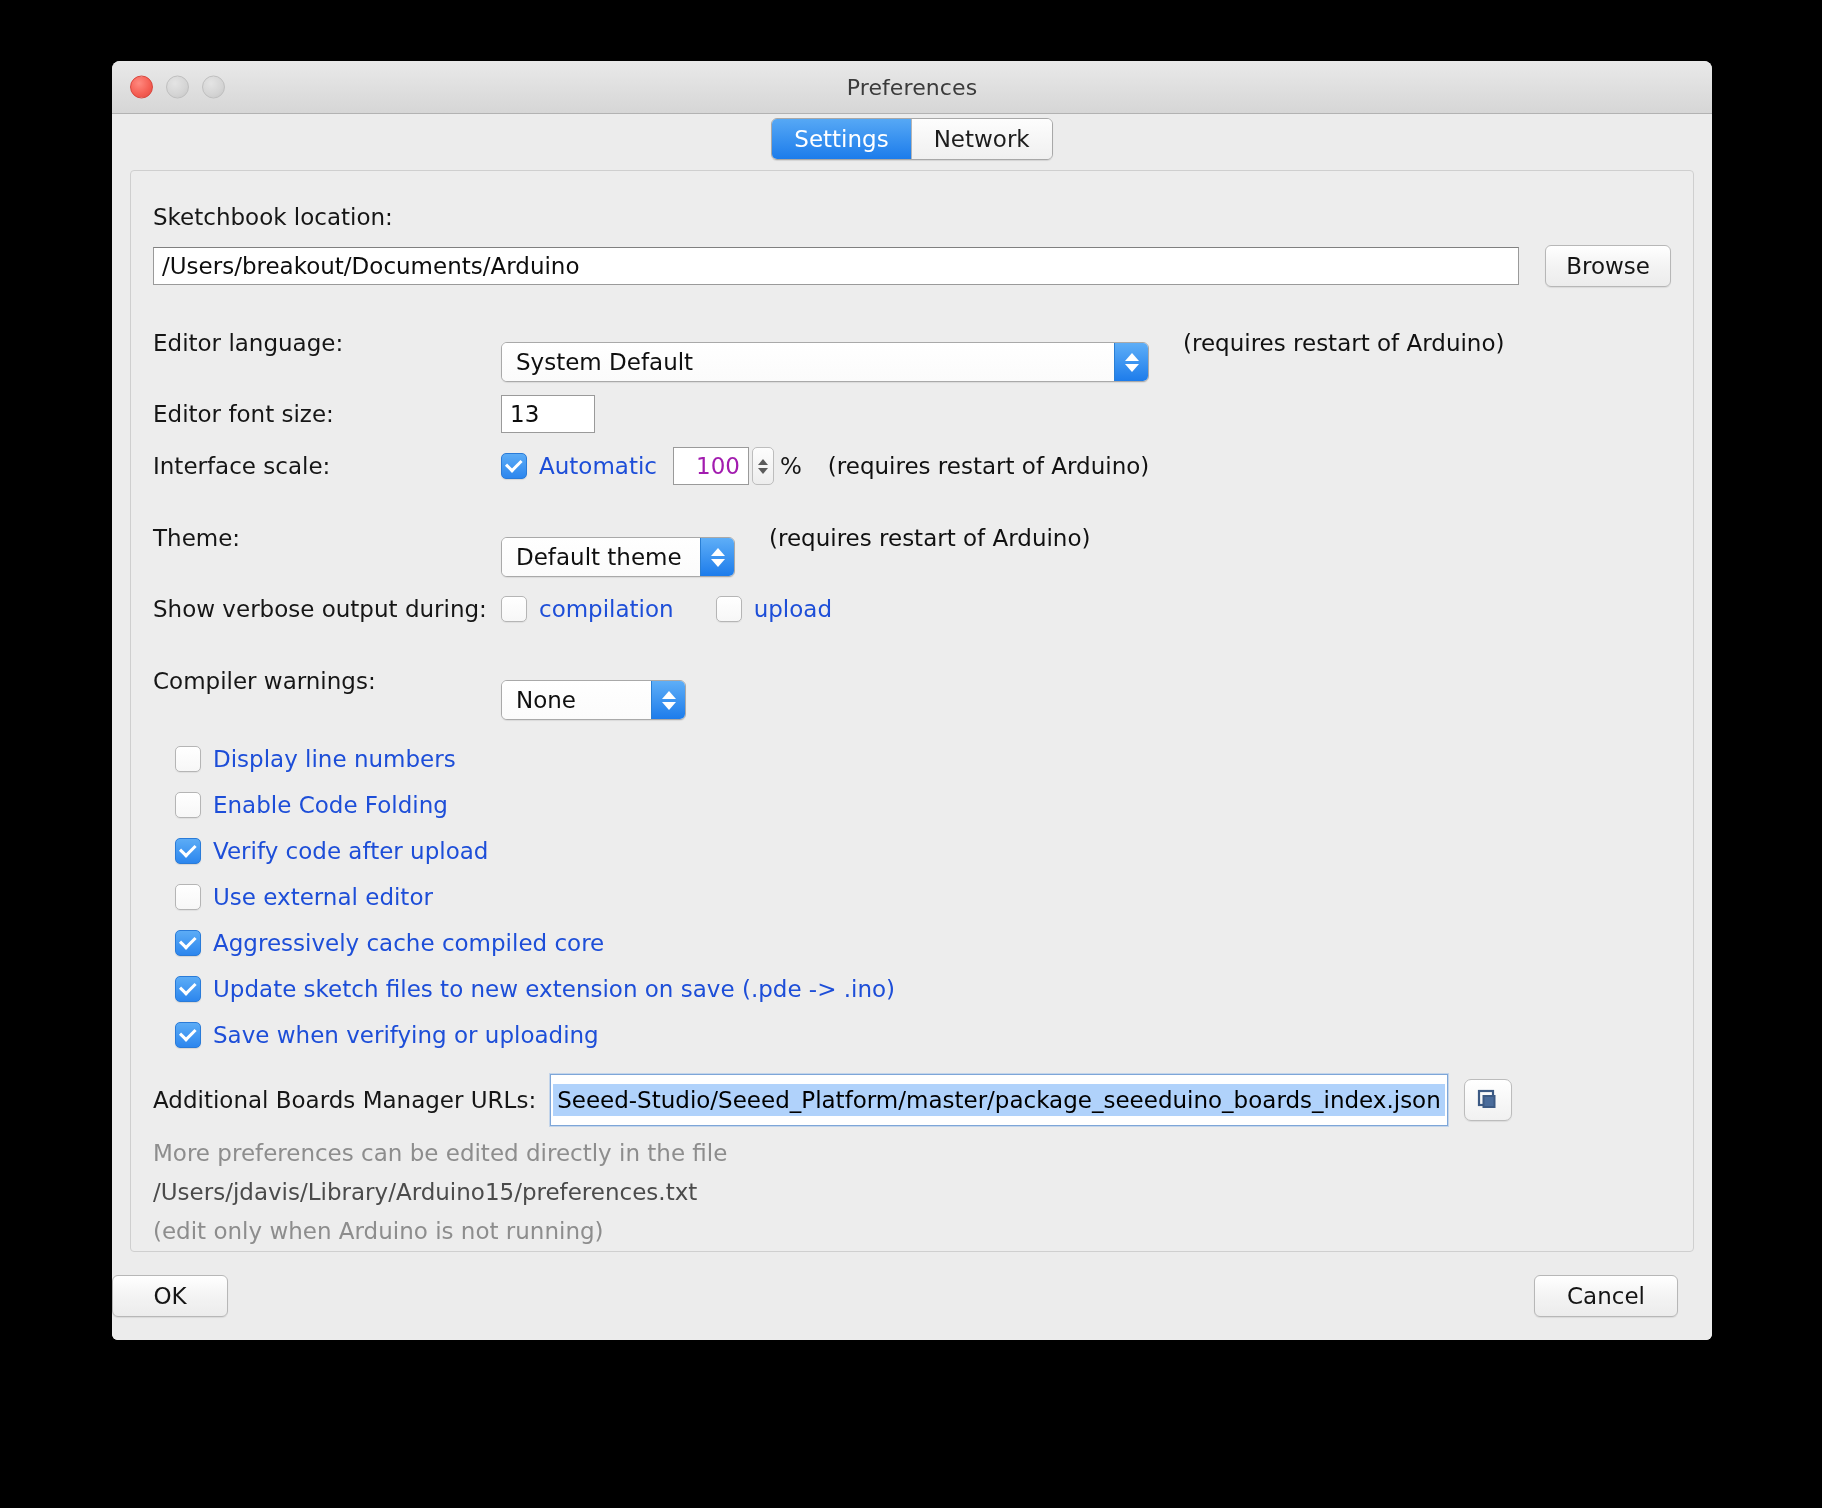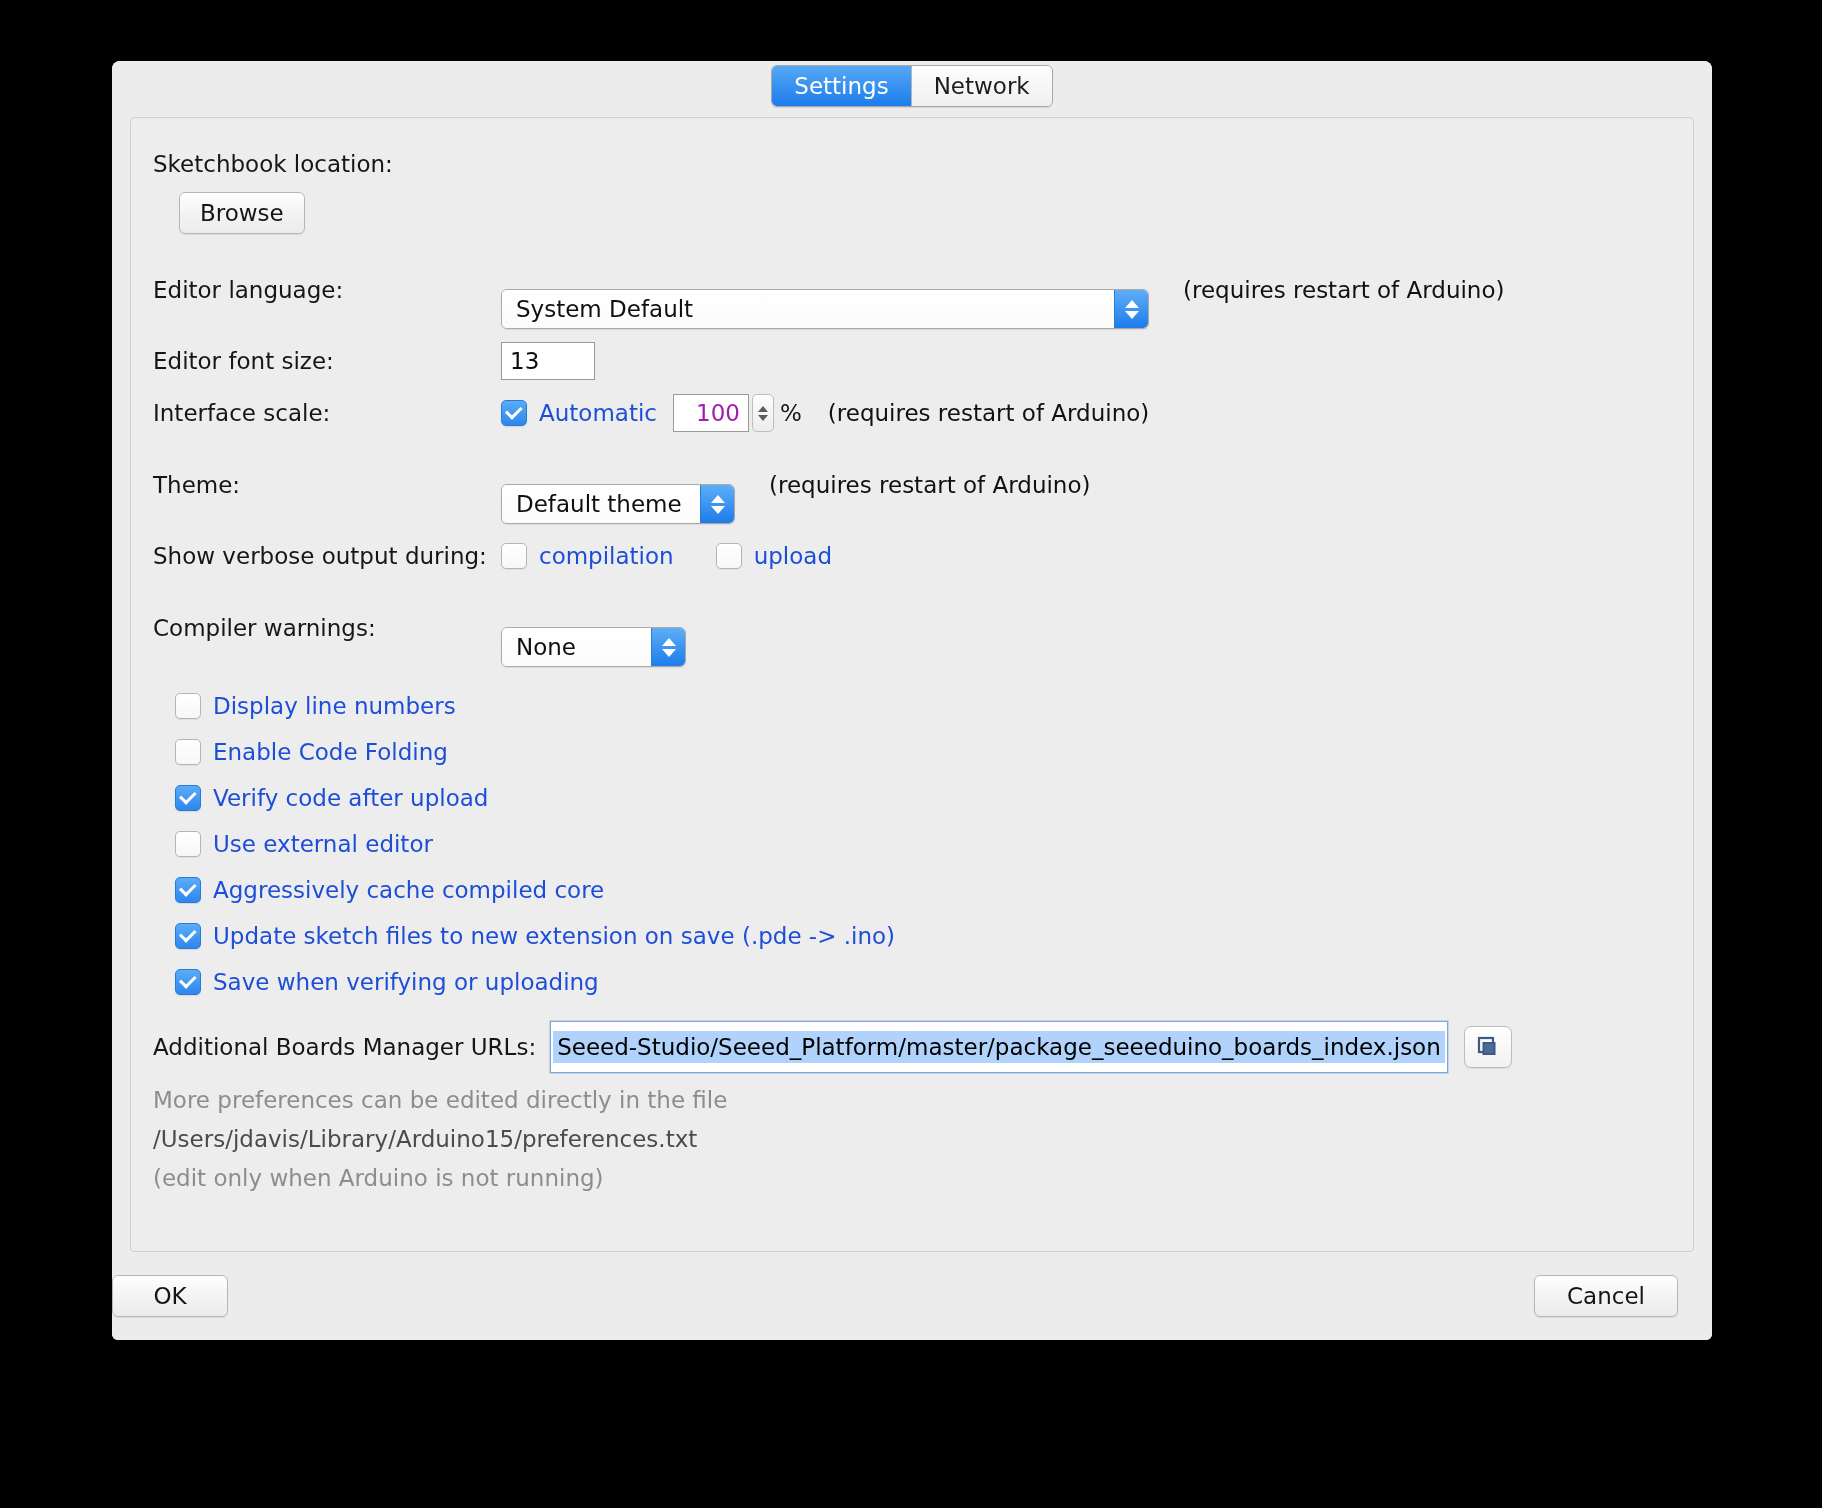--- a/index.html
+++ b/index.html
@@ -340,35 +340,44 @@
 
   .spacer-8  { height: 8px; }
   .spacer-12 { height: 12px; }
   .spacer-16 { height: 16px; }
 </style>
 </head>
 <body>
 
 <div class="window">
 
+  <div class="titlebar">
+    <div class="traffic-lights">
+      <span class="tl tl-close"></span>
+      <span class="tl tl-min"></span>
+      <span class="tl tl-max"></span>
+    </div>
+    <div class="window-title">Preferences</div>
+  </div>
 
   <div class="tabbar-wrap">
     <div class="tabs">
       <div class="tab active">Settings</div>
       <div class="tab">Network</div>
     </div>
   </div>
 
   <div class="panel">
 
     <div class="row">
       <div class="label">Sketchbook location:</div>
     </div>
     <div class="spacer-8"></div>
     <div class="row">
+      <div class="textfield sketch-field">/Users/breakout/Documents/Arduino</div>
       <div style="width:26px"></div>
       <div class="pushbtn">Browse</div>
     </div>
 
     <div class="spacer-16"></div>
 
     <div class="row">
       <div class="label col-label">Editor language:</div>
       <div class="popup" style="width:648px">
         <div class="popup-text">System Default</div>

